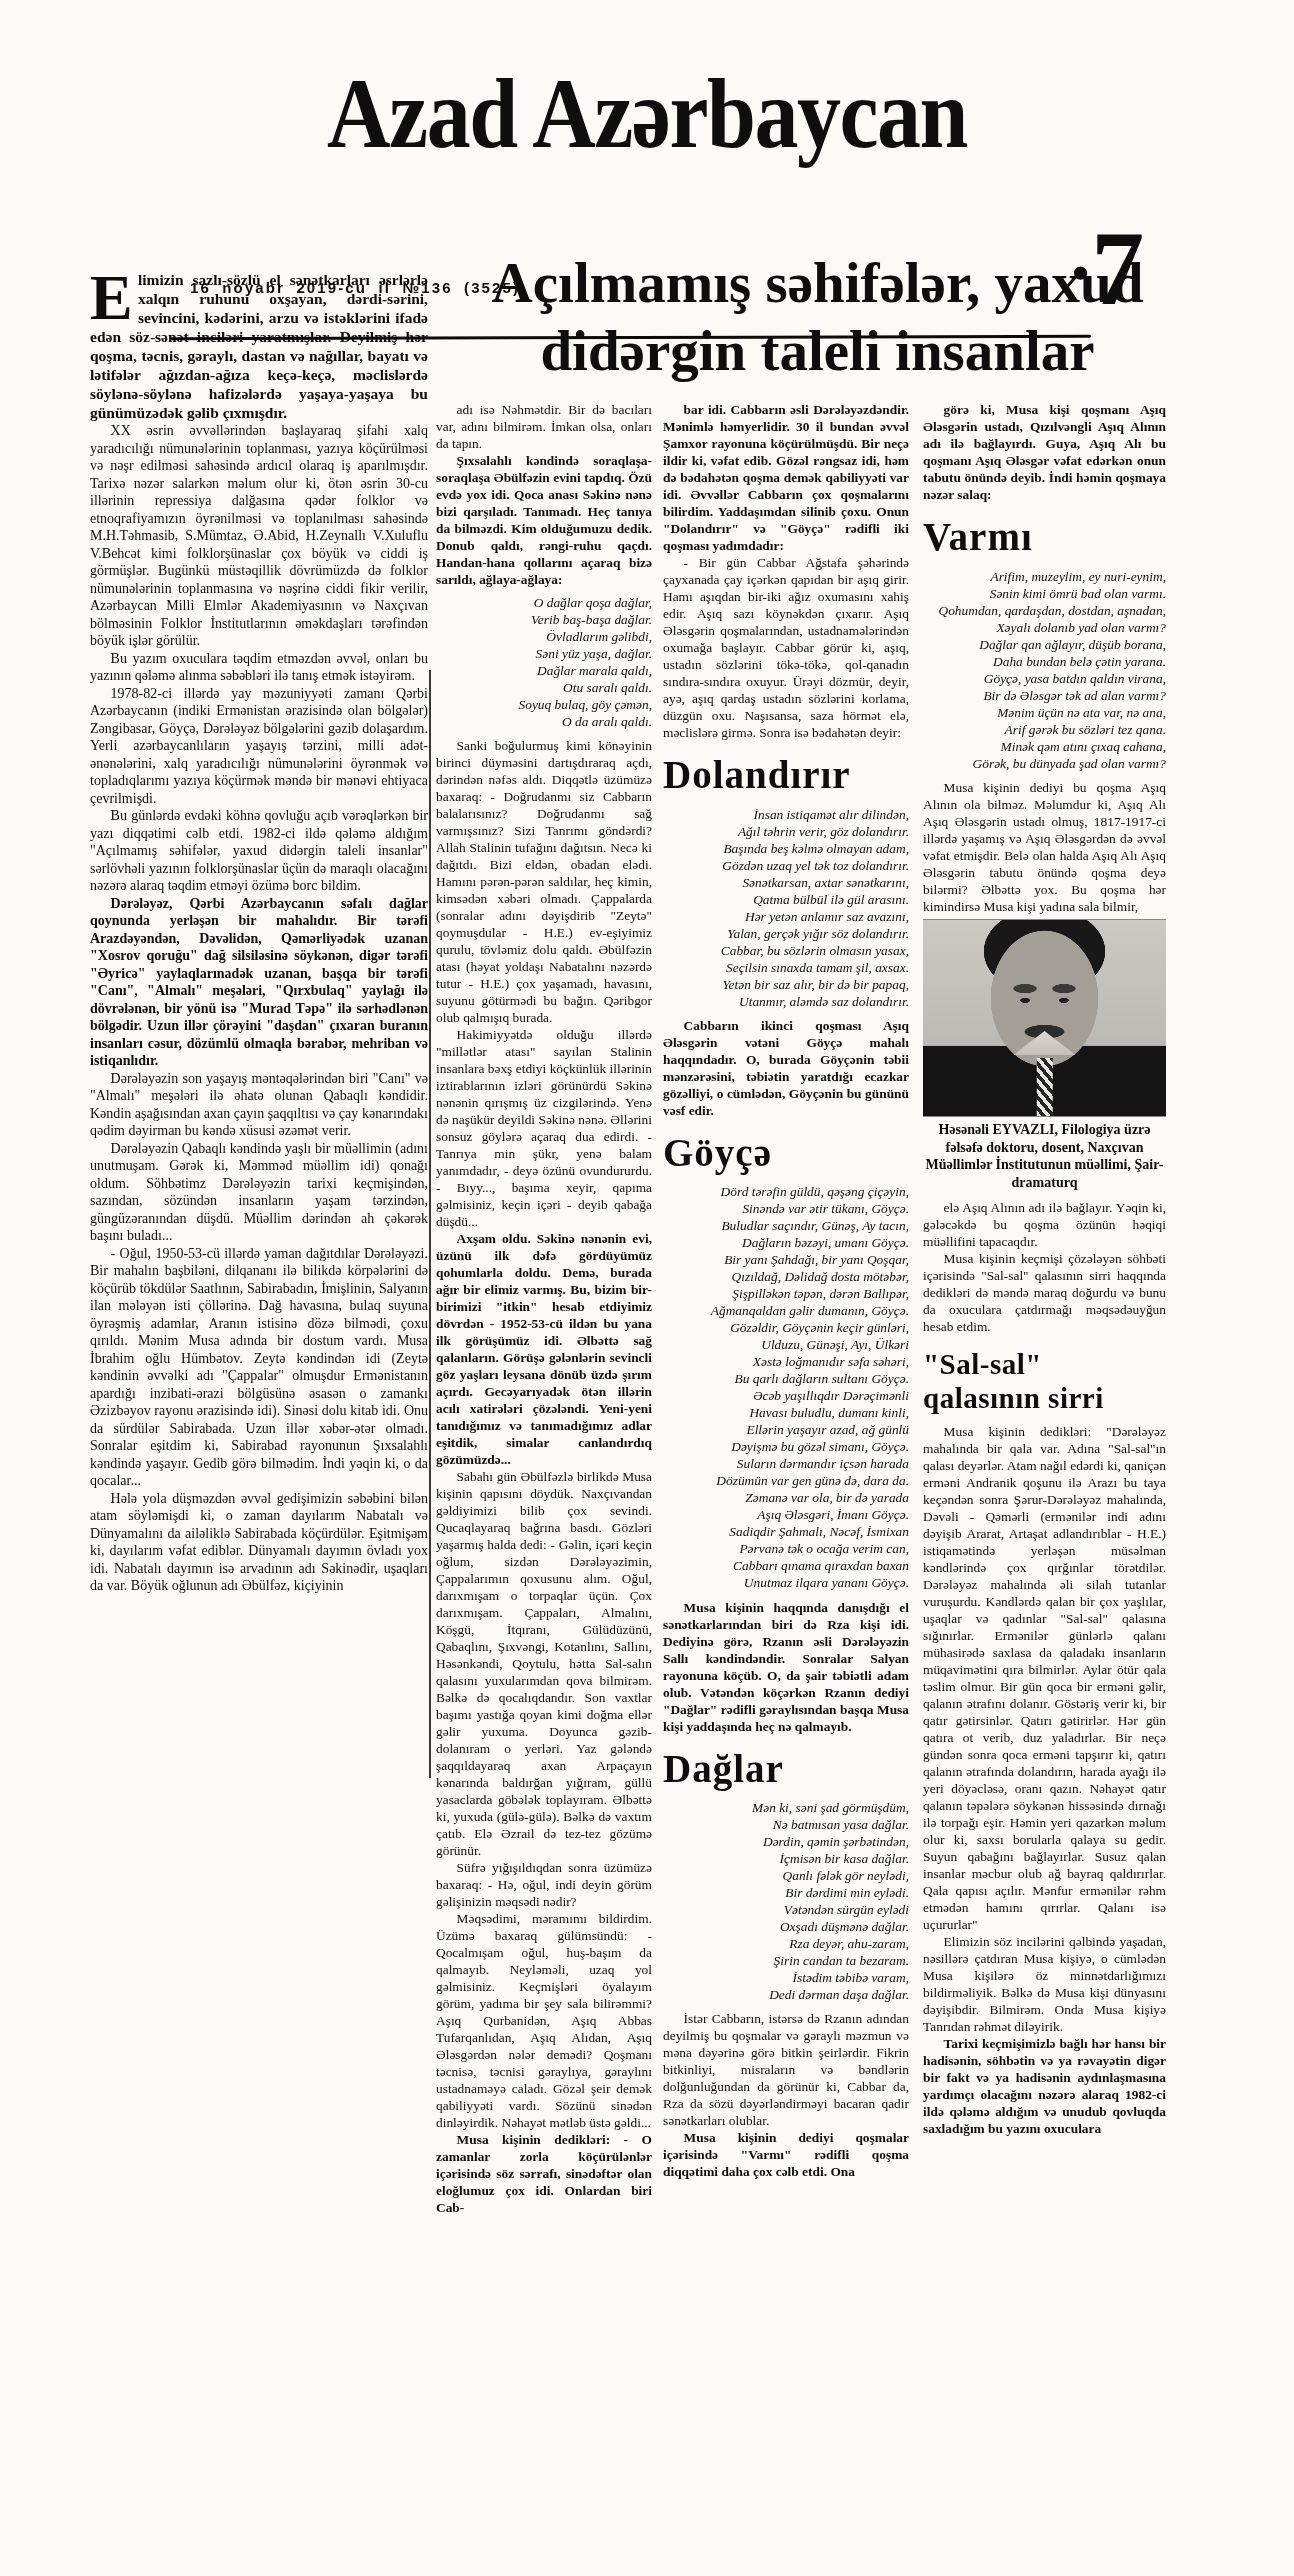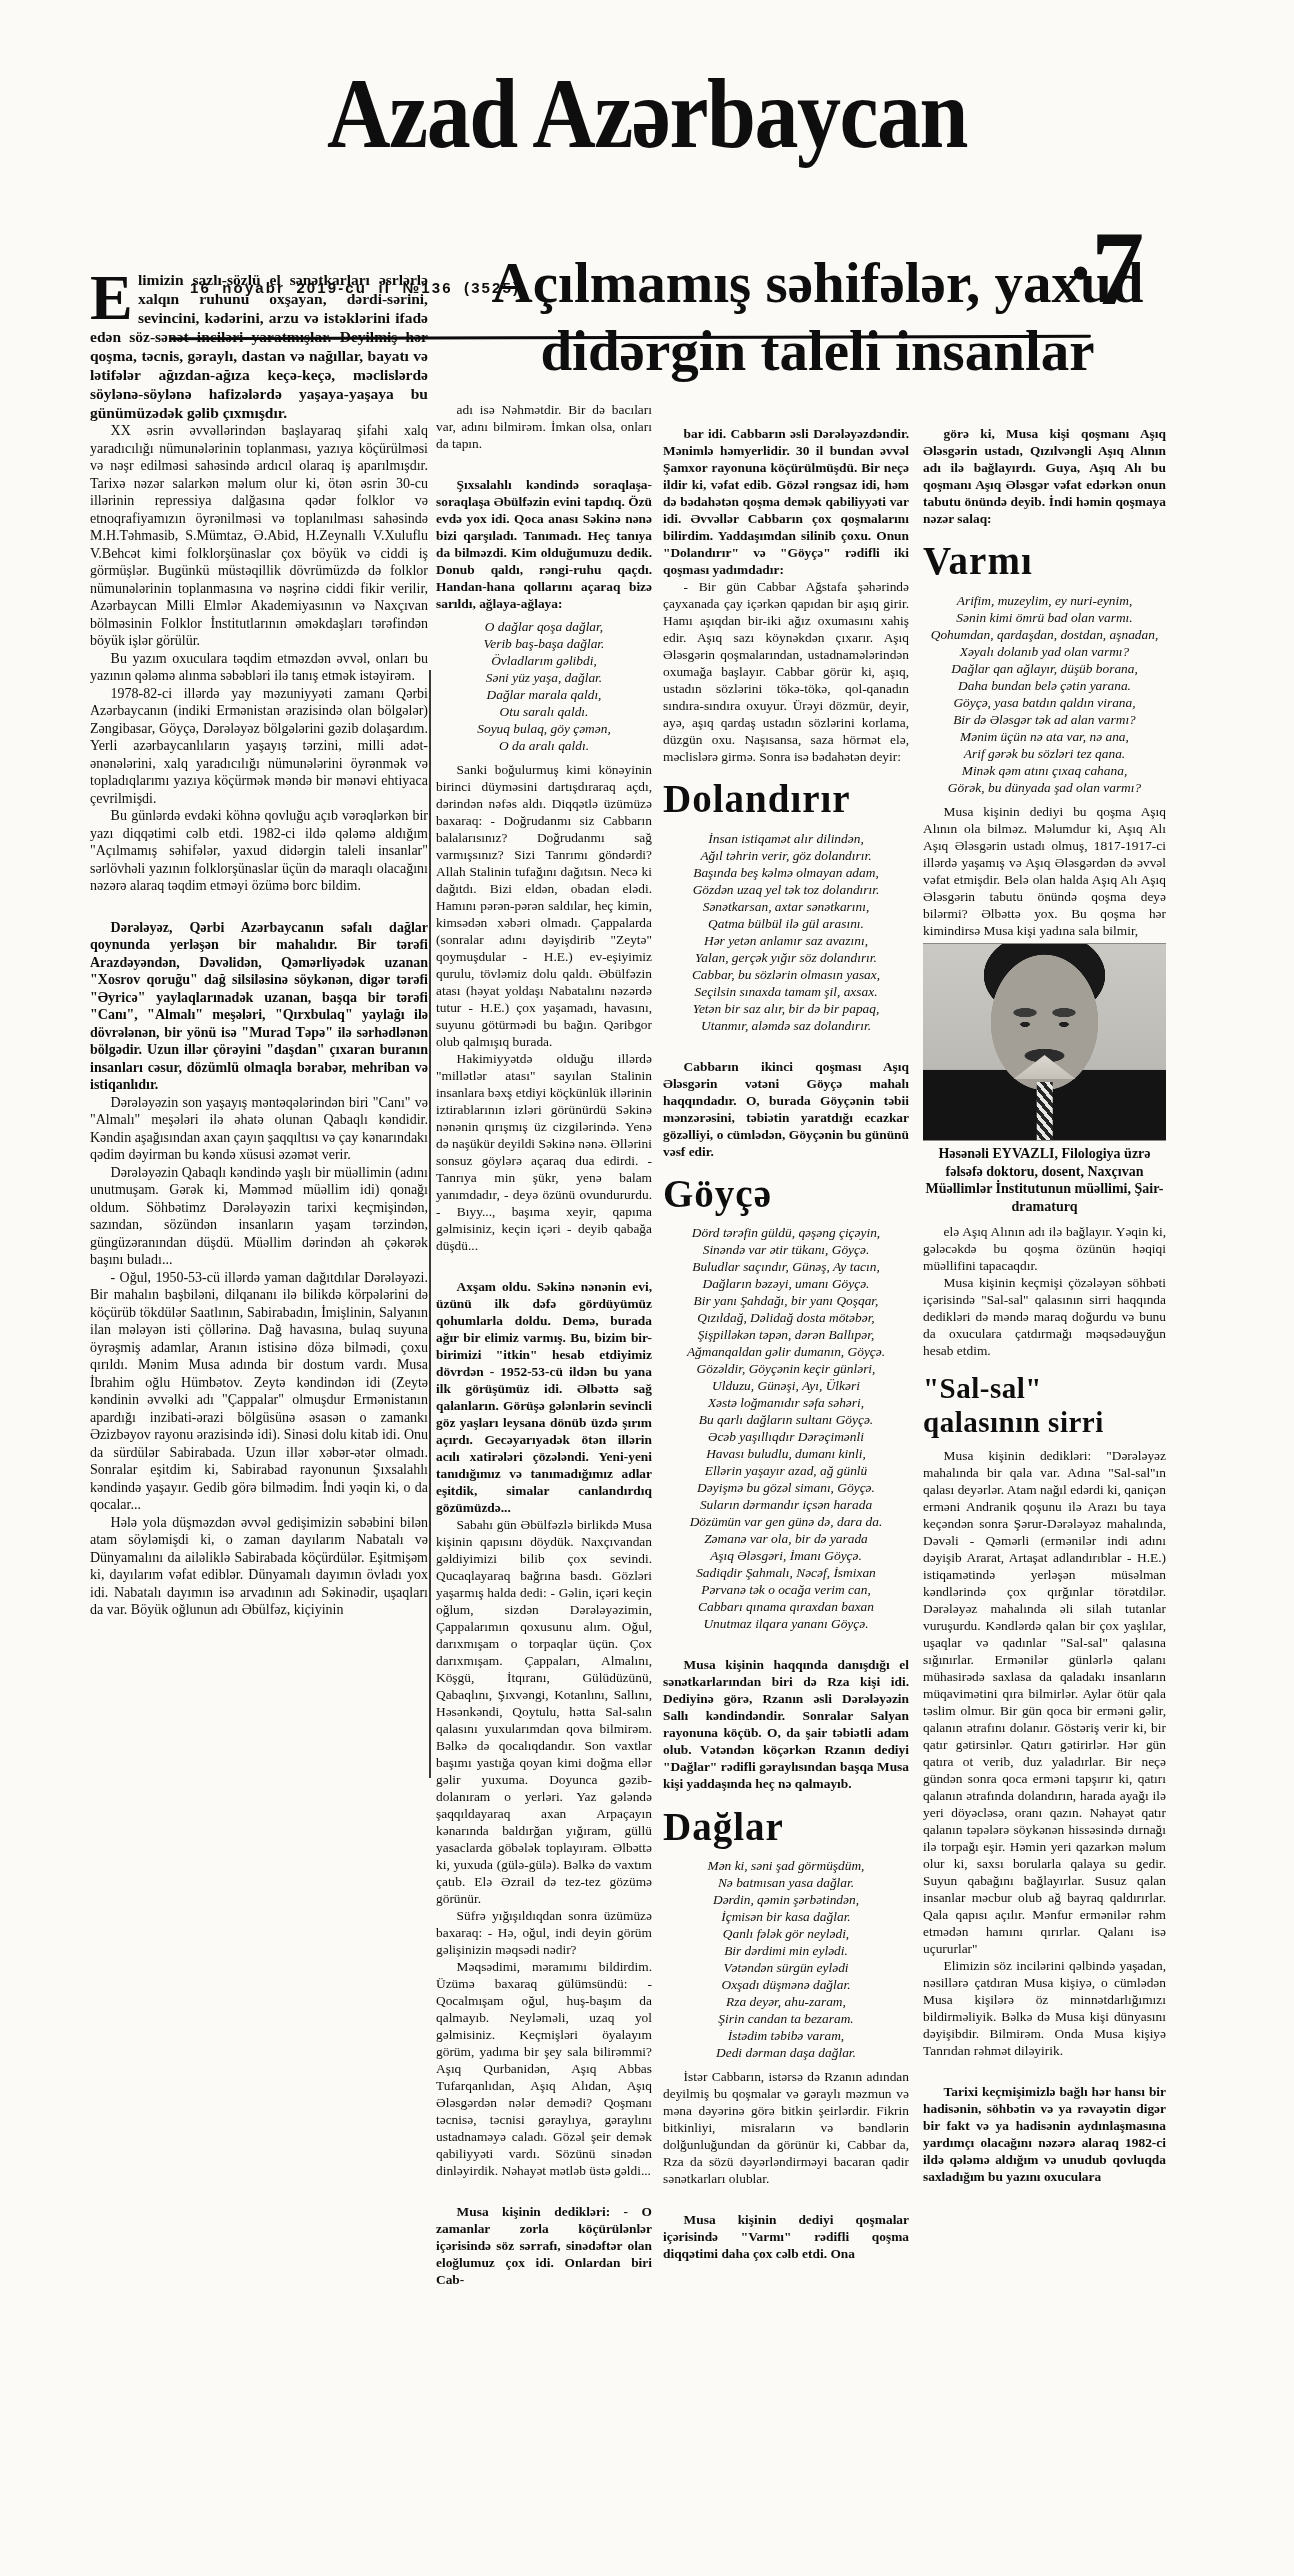--- a/index.html
+++ b/index.html
@@ -41,32 +41,32 @@
   
   .col {
     position:absolute; top:401px; height:2071px; overflow:hidden;
     text-align:justify; font-size:13.4px; line-height:17px;
   }
   .col1 { left:90px;  top:270px; width:338px; height:2123px; font-size:14px; line-height:17.5px;font-family:Liberation Serif, serif; }
   .col2 { left:436px;  width:216px; }
   .col3 { left:663px; width:246px; }
   .col4 { left:923px; width:243px; }
   .para { margin:0; text-indent:20.6px; }
-  .para.bold { font-weight:bold;margin-top:24px; }
+  .para.bold { font-weight:bold; }
   .para.lead { font-weight:bold; text-indent:0; font-size:15.5px; line-height:19px; text-align:justify; }
   .lead::first-letter {
     float:left; font-size:64px; line-height:50px; padding:3.1px 5.2px 0 0; font-weight:bold;
   }
   .section-heading {
     margin:14.4px 0 9.3px; text-align:left; text-indent:0;
     font-size:39px; line-height:1.05; font-weight:bold; letter-spacing:1px;
     font-family:"Liberation Serif", serif;
   }
   .section-heading.small { font-size:29px; line-height:1.2; margin:11.3px 0 7.2px; letter-spacing:0.5px; }
-  .poem { margin:6.2px 0 7.2px; font-style:italic; text-align:center; }
+  .poem { margin:6.2px 0 7.2px; font-style:italic; text-align:right; }
   .poem-line { white-space:nowrap; overflow:hidden; }
   .caption {
     margin:5.2px 0 8.2px; text-indent:0; text-align:center;
     font-weight:bold; font-size:14px; line-height:17.5px;
   }
   
   .photo {
     position:relative; width:100%; height:196px; margin:5.2px 0 3.1px;
     background:
       radial-gradient(ellipse 33px 11.3px at 50% 57%, #2c2c2c 58%, rgba(0,0,0,0) 62%),

